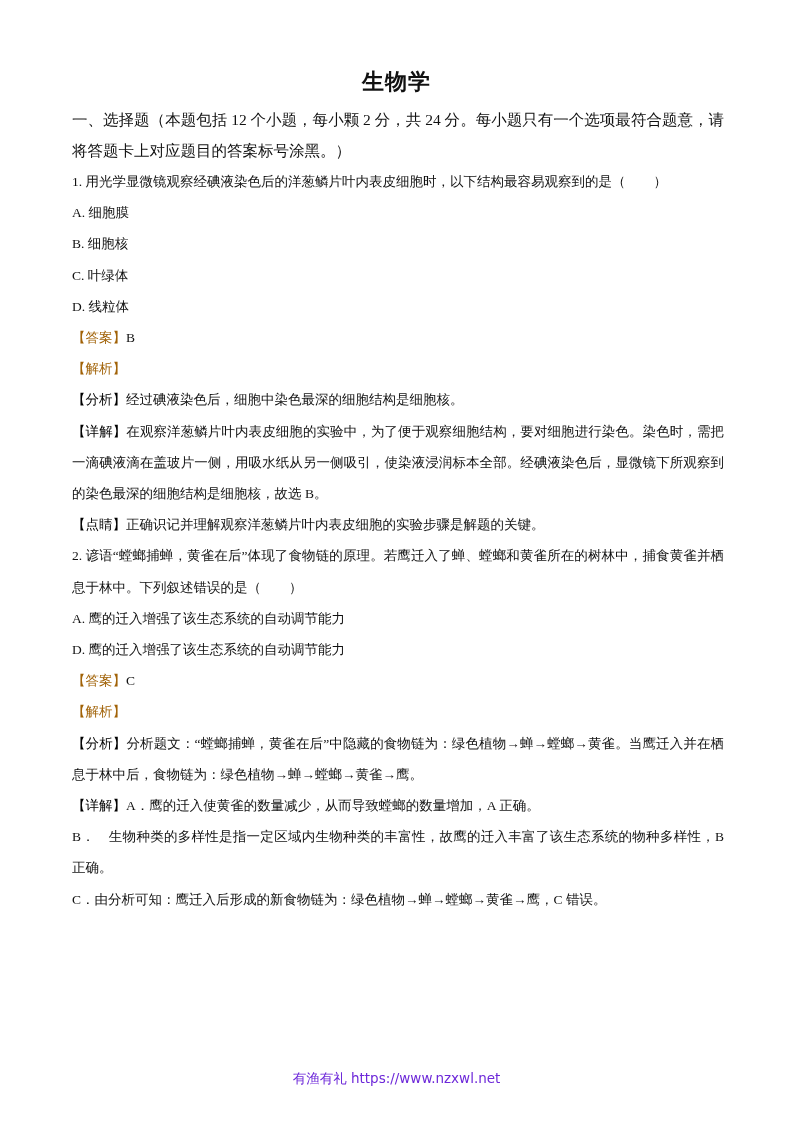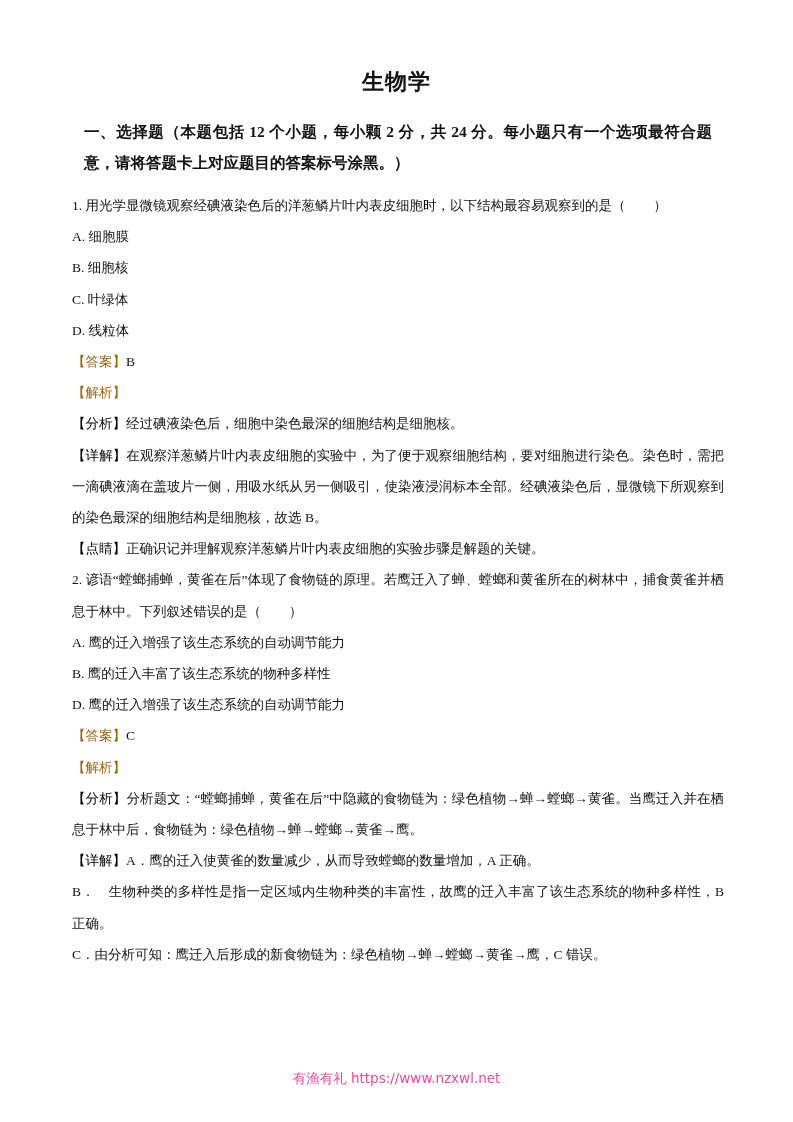--- a/index.html
+++ b/index.html
@@ -33,24 +33,24 @@
       line-height: 28px;
       letter-spacing: 1px;
     }
     .content {
       position: absolute;
       left: 72px;
       top: 104px;
       width: 652px;
     }
     .section-head {
-      font-weight: bold;
+      font-weight: normal;
       font-size: 15.5px;
       line-height: 31px;
-      margin: 12px;
+      margin: 0;
       text-align: justify;
     }
     .line {
       font-size: 13.5px;
       line-height: 31.2px;
       margin: 0;
       white-space: nowrap;
     }
     .para {
       font-size: 13.5px;
@@ -70,21 +70,21 @@
       width: 28px;
     }
     .footer {
       position: absolute;
       top: 1068px;
       left: 0;
       width: 793px;
       text-align: center;
       font-family: "DejaVu Sans", "Liberation Sans", sans-serif;
       font-size: 13.5px;
-      color: #ec4899;
+      color: #6d28d9;
       line-height: 20px;
     }
   </style>
 </head>
 <body>
 
 <div class="page">
 
   <div class="title">生物学</div>
 
@@ -133,24 +133,20 @@
     <div>
       <p class="para">
         <span>2.</span>
         <span>谚语“螳螂捕蝉，黄雀在后”体现了食物链的原理。若鹰迁入了蝉、螳螂和黄雀所在的树林中，捕食黄雀并栖息于林中。下列叙述错误的是（</span><span class="blank"></span><span>）</span>
       </p>
       <p class="line">
         <span>A.</span>
         <span>鹰的迁入增强了该生态系统的自动调节能力</span>
       </p>
       <p class="line">
-        <span>B.</span>
-        <span>鹰的迁入丰富了该生态系统的物种多样性</span>
-      </p>
-      <p class="line">
         <span>D.</span>
         <span>鹰的迁入增强了该生态系统的自动调节能力</span>
       </p>
       <p class="line">
         <span class="tag-blue">【答案】</span><span>C</span>
       </p>
       <p class="line">
         <span class="tag-blue">【解析】</span>
       </p>
       <p class="para">

